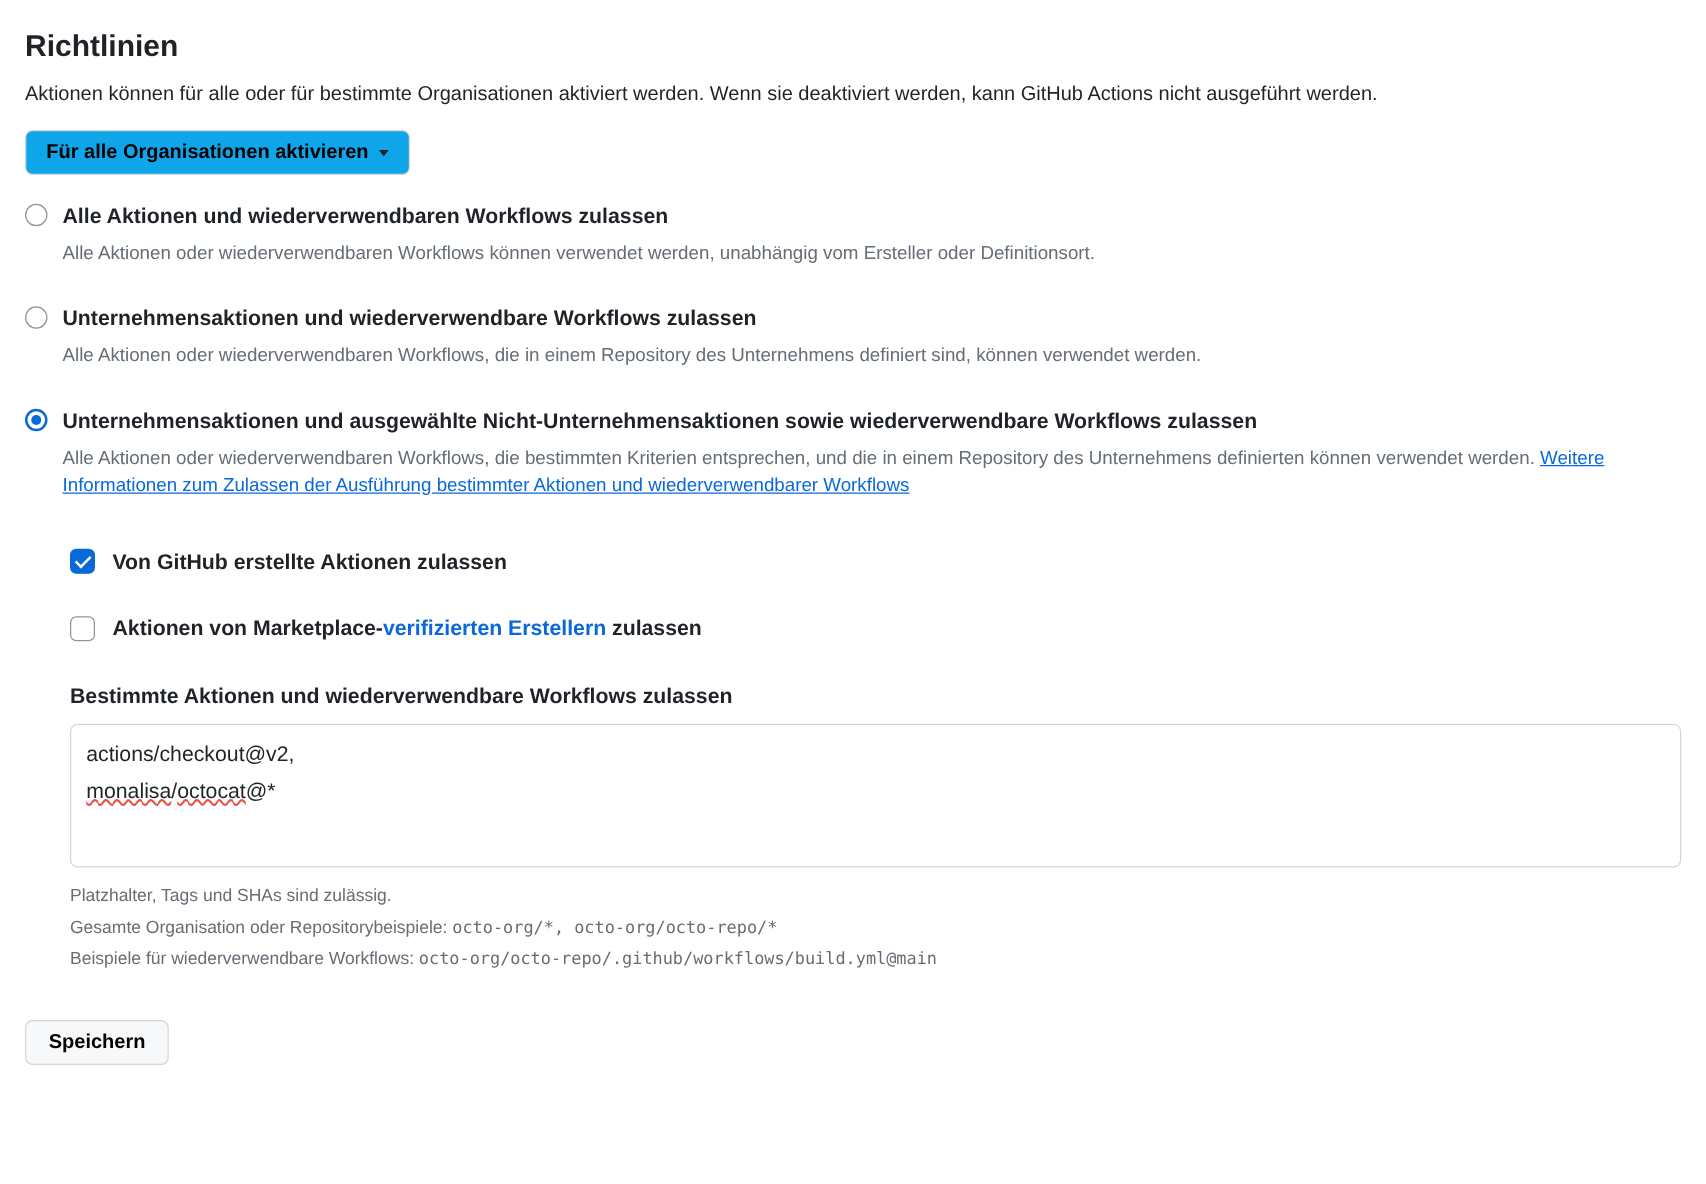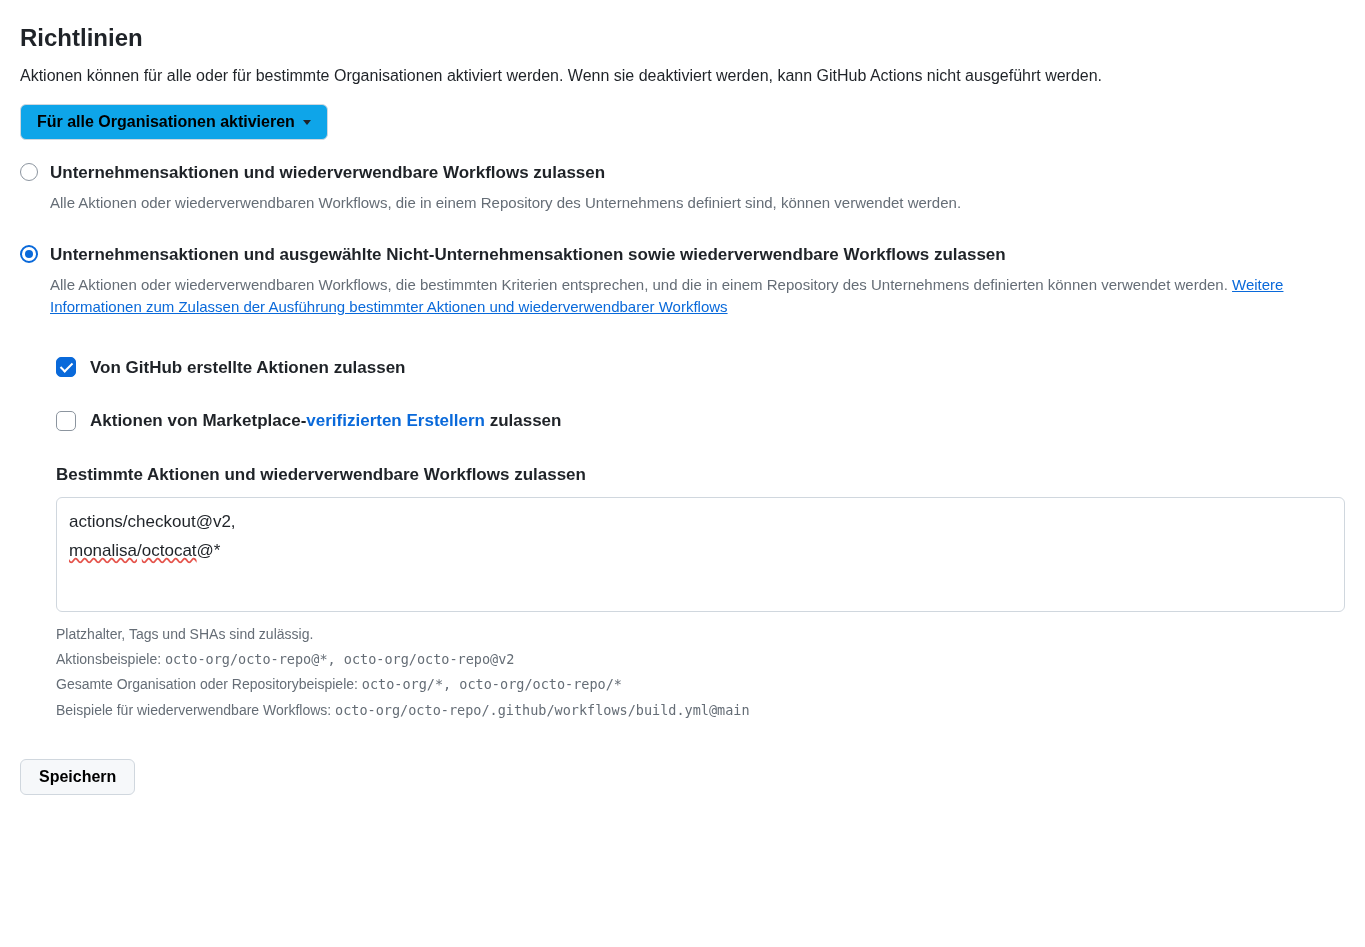--- a/index.html
+++ b/index.html
@@ -190,20 +190,27 @@
 
 <h1 class="heading">Richtlinien</h1>
 <p class="description">Aktionen können für alle oder für bestimmte Organisationen aktiviert werden. Wenn sie deaktiviert werden, kann GitHub Actions nicht ausgeführt werden.</p>
 
 <button class="dropdown-btn">
   <span>Für alle Organisationen aktivieren</span>
 </button>
 
 <div class="radio-group">
 
+  <div class="radio-item">
+    <div class="radio-input"></div>
+    <div class="radio-content">
+      <div class="radio-title">Alle Aktionen und wiederverwendbaren Workflows zulassen</div>
+      <div class="radio-desc">Alle Aktionen oder wiederverwendbaren Workflows können verwendet werden, unabhängig vom Ersteller oder Definitionsort.</div>
+    </div>
+  </div>
 
   <div class="radio-item">
     <div class="radio-input"></div>
     <div class="radio-content">
       <div class="radio-title">Unternehmensaktionen und wiederverwendbare Workflows zulassen</div>
       <div class="radio-desc">Alle Aktionen oder wiederverwendbaren Workflows, die in einem Repository des Unternehmens definiert sind, können verwendet werden.</div>
     </div>
   </div>
 
   <div class="radio-item">
@@ -231,21 +238,20 @@
       <span>Aktionen von Marketplace-</span><span class="link-plain">verifizierten Erstellern</span><span> zulassen</span>
     </div>
   </div>
 
   <div class="allowlist-title">Bestimmte Aktionen und wiederverwendbare Workflows zulassen</div>
 
   <div class="textarea" contenteditable="true" style=""><span>actions/checkout@v2,</span><br><span class="spellcheck-line">monalisa</span><span>/</span><span class="spellcheck-line">octocat</span><span>@*</span></div>
 
   <div class="helper-text">
     <div>Platzhalter, Tags und SHAs sind zulässig.</div>
-    <div><span>Aktionsbeispiele: </span><span class="mono">octo-org/octo-repo@*, octo-org/octo-repo@v2</span></div>
     <div><span>Gesamte Organisation oder Repositorybeispiele: </span><span class="mono">octo-org/*, octo-org/octo-repo/*</span></div>
     <div><span>Beispiele für wiederverwendbare Workflows: </span><span class="mono">octo-org/octo-repo/.github/workflows/build.yml@main</span></div>
   </div>
 
 </div>
 
 <button class="save-btn">Speichern</button>
 
 
 

